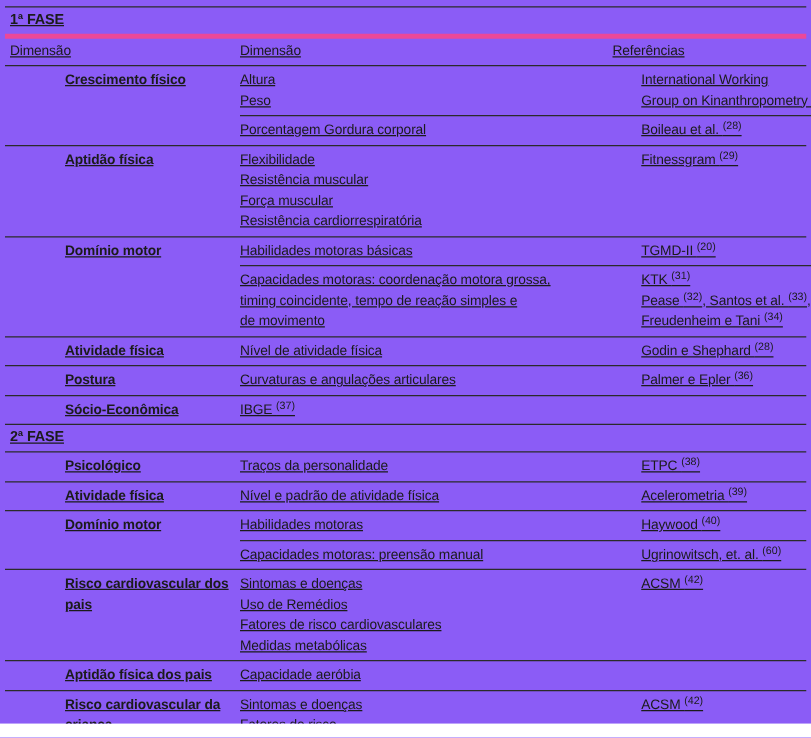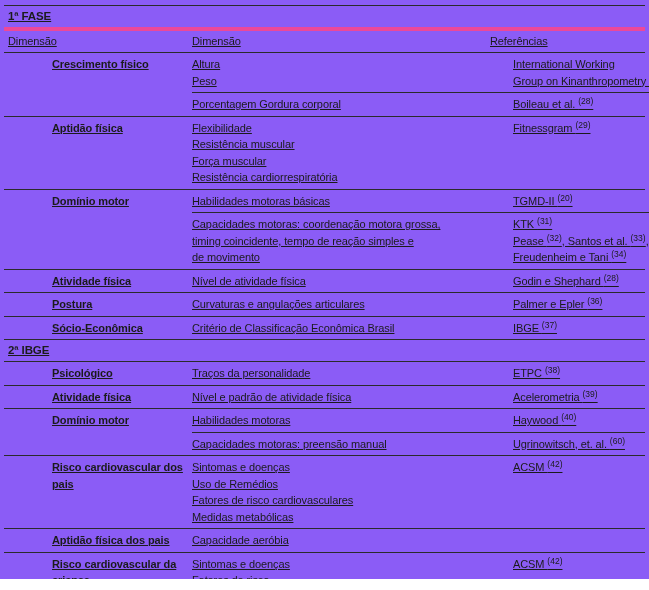--- a/index.html
+++ b/index.html
@@ -161,30 +161,27 @@
             <div class="refs">
               <div>Palmer e Epler <sup>(36)</sup></div>
             </div>
           </div>
         </div>
       </div>
       <div class="group">
         <div class="dim-cell">Sócio-Econômica</div>
         <div class="rows">
           <div class="row">
-            <div class="vars">
-              <div>Critério de Classificação Econômica Brasil</div>
-            </div>
             <div class="refs">
               <div>IBGE <sup>(37)</sup></div>
             </div>
           </div>
         </div>
       </div>
-      <div class="section-label">2ª IBGE</div>
+      <div class="section-label">2ª FASE</div>
       <div class="group">
         <div class="dim-cell">Psicológico</div>
         <div class="rows">
           <div class="row">
             <div class="vars">
               <div>Traços da personalidade</div>
             </div>
             <div class="refs">
               <div>ETPC <sup>(38)</sup></div>
             </div>

